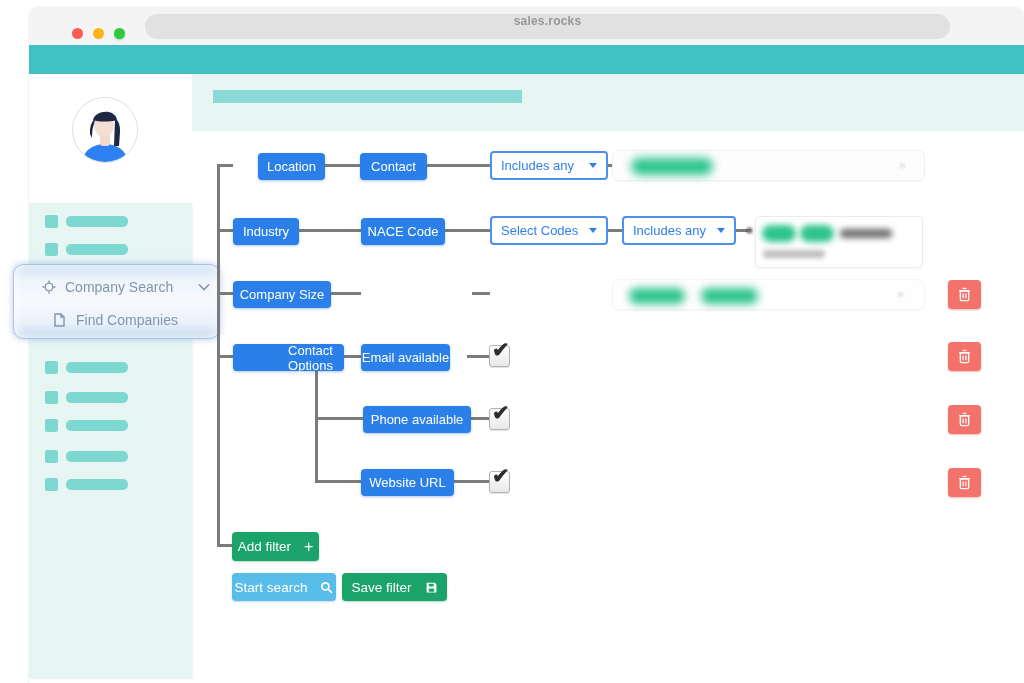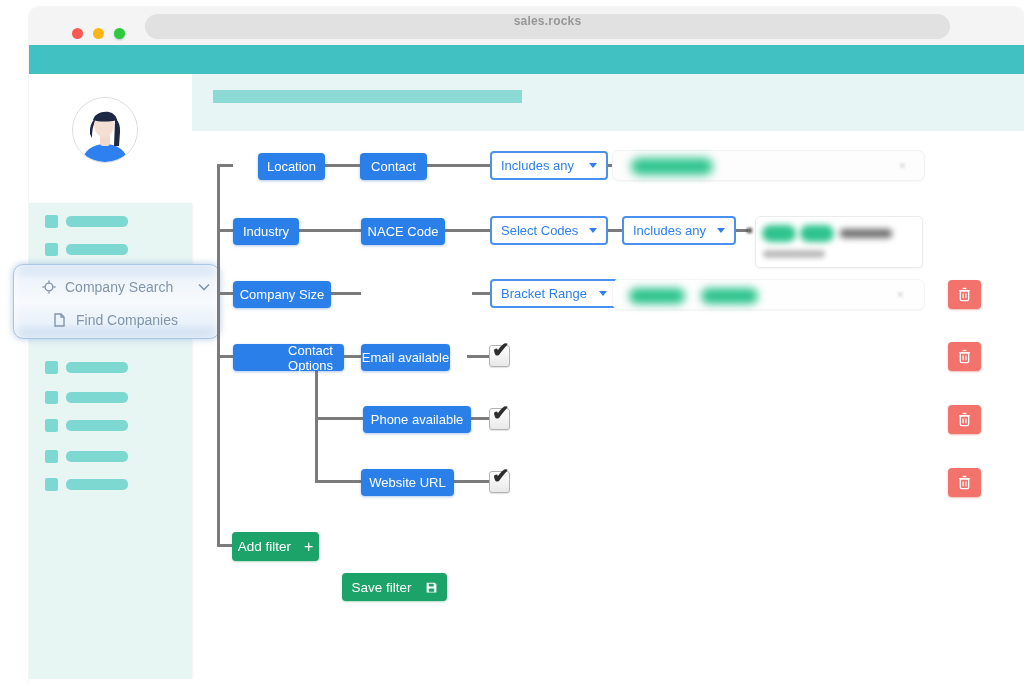--- a/index.html
+++ b/index.html
@@ -230,24 +230,20 @@
   <div class="nace-box">
     <span class="pill" style="left:6px;top:8px;width:34px;height:17px;filter:blur(3px);"></span>
     <span class="pill" style="left:44px;top:8px;width:34px;height:17px;filter:blur(3px);"></span>
     <span class="redact" style="left:84px;top:12px;width:52px;height:9px;background:#6d6d6d;filter:blur(3px);"></span>
     <span class="redact" style="left:7px;top:33px;width:62px;height:8px;background:#bdbdbd;filter:blur(2.5px);"></span>
   </div>
 
   <button class="fbtn" style="left:233px;top:281px;width:98px;">
       <span>Company Size</span>
     </button>
-  <div class="dd" style="left:490px;top:279px;width:128px;">
-    <span>Bracket Range</span>
-      <span class="caret"></span>
-  </div>
   <div class="val-box" style="top:279px;background:#fefefe;border-color:#f5f5f5;">
     <span class="pill" style="left:16px;top:8px;width:56px;height:16px;filter:blur(4px);"></span>
     <span class="pill" style="left:88px;top:8px;width:57px;height:16px;filter:blur(4px);"></span>
     <span class="clear-x" style="right:20px;top:7px;">×</span>
   </div>
   <button class="trash" style="top:280px;">
     <svg width="13" height="15" viewBox="0 0 14 16" fill="none" stroke="#ffffff" stroke-width="1.4">
       <path d="M1 4h12"></path>
         <path d="M5 1.5h4"></path>
         <rect x="2.5" y="4" width="9" height="10.5" rx="1.5"></rect>
@@ -304,20 +300,27 @@
         <rect x="2.5" y="4" width="9" height="10.5" rx="1.5"></rect>
         <path d="M5.5 7v5"></path>
         <path d="M8.5 7v5"></path>
     </svg>
   </button>
 
   <button class="action-btn green" style="left:232px;top:532px;width:87px;height:29px;">
     <span>Add filter</span>
       <span style="font-size:16px;">+</span>
   </button>
+  <button class="action-btn lblue" style="left:232px;top:573px;width:104px;height:28px;">
+    <span>Start search</span>
+    <svg width="13" height="13" viewBox="0 0 24 24" fill="none" stroke="#ffffff" stroke-width="3.2">
+      <circle cx="10" cy="10" r="6.5"></circle>
+        <line x1="15.5" y1="15.5" x2="22" y2="22"></line>
+    </svg>
+  </button>
   <button class="action-btn green" style="left:342px;top:573px;width:105px;height:28px;">
     <span>Save filter</span>
     <svg width="13" height="13" viewBox="0 0 24 24">
       <path d="M3 3 h15 l3 3 v15 h-18 z M7 5 v5 h9 v-5 z M7 14 h10 v6 h-10 z" fill="#ffffff" fill-rule="evenodd"></path>
     </svg>
   </button>
 
 </div>
 
 </body></html>

